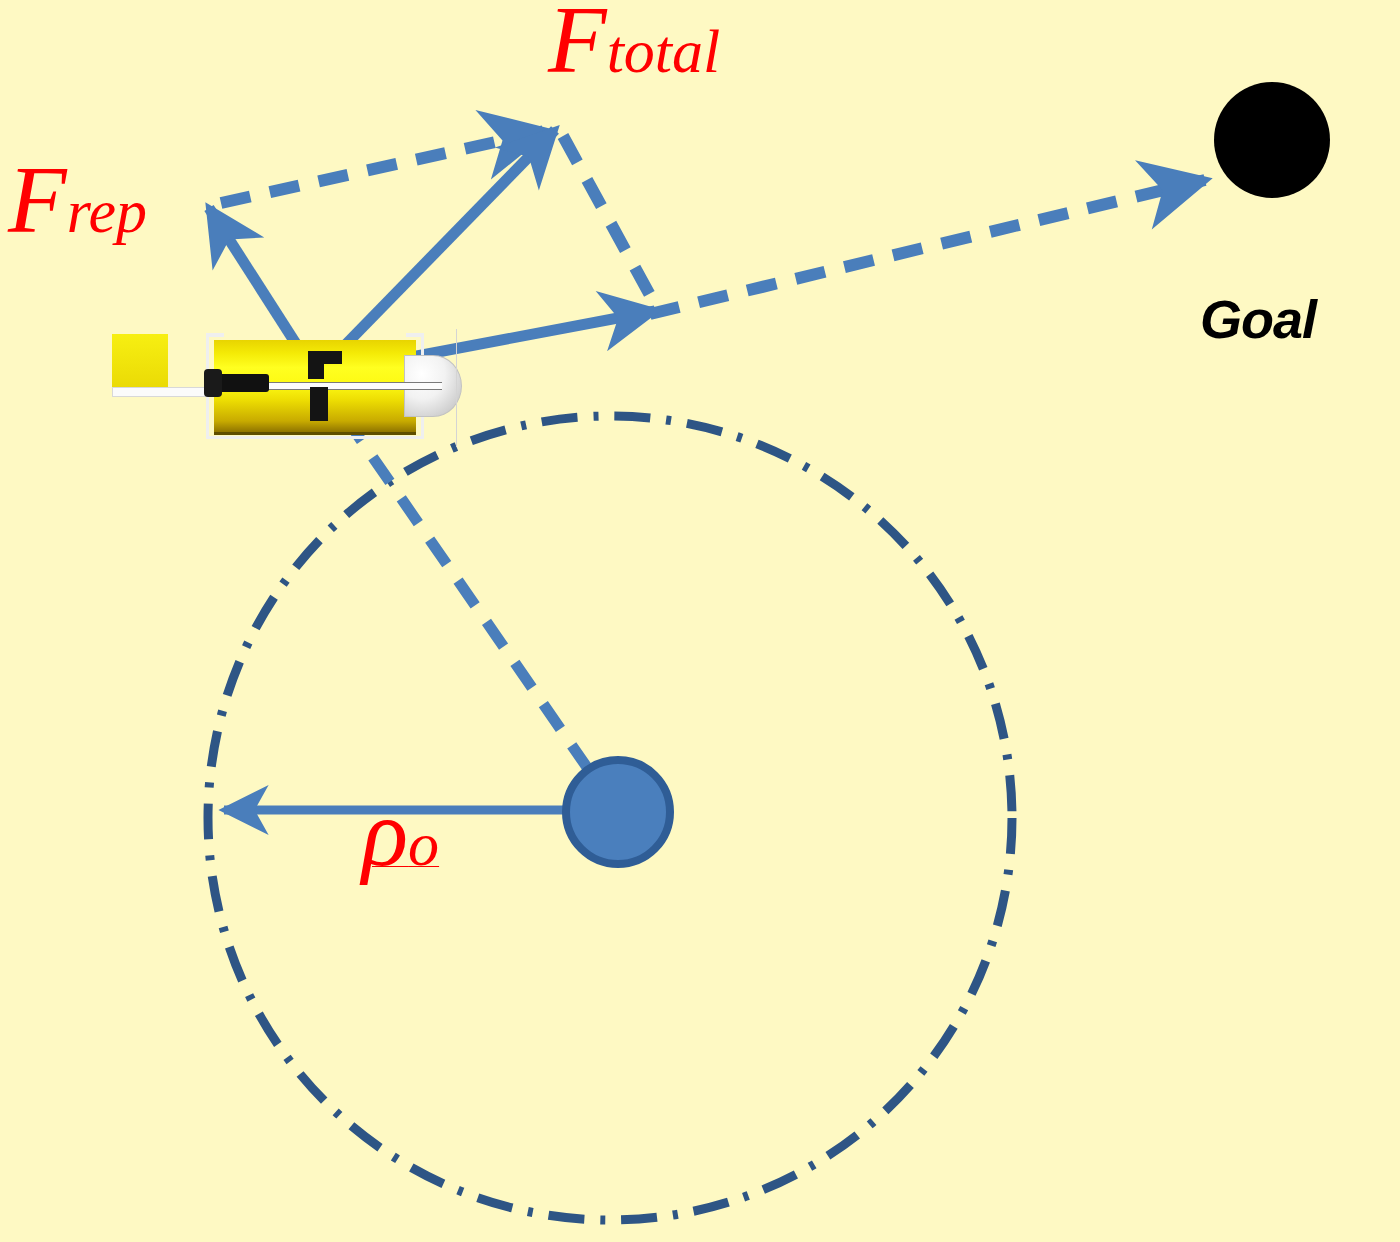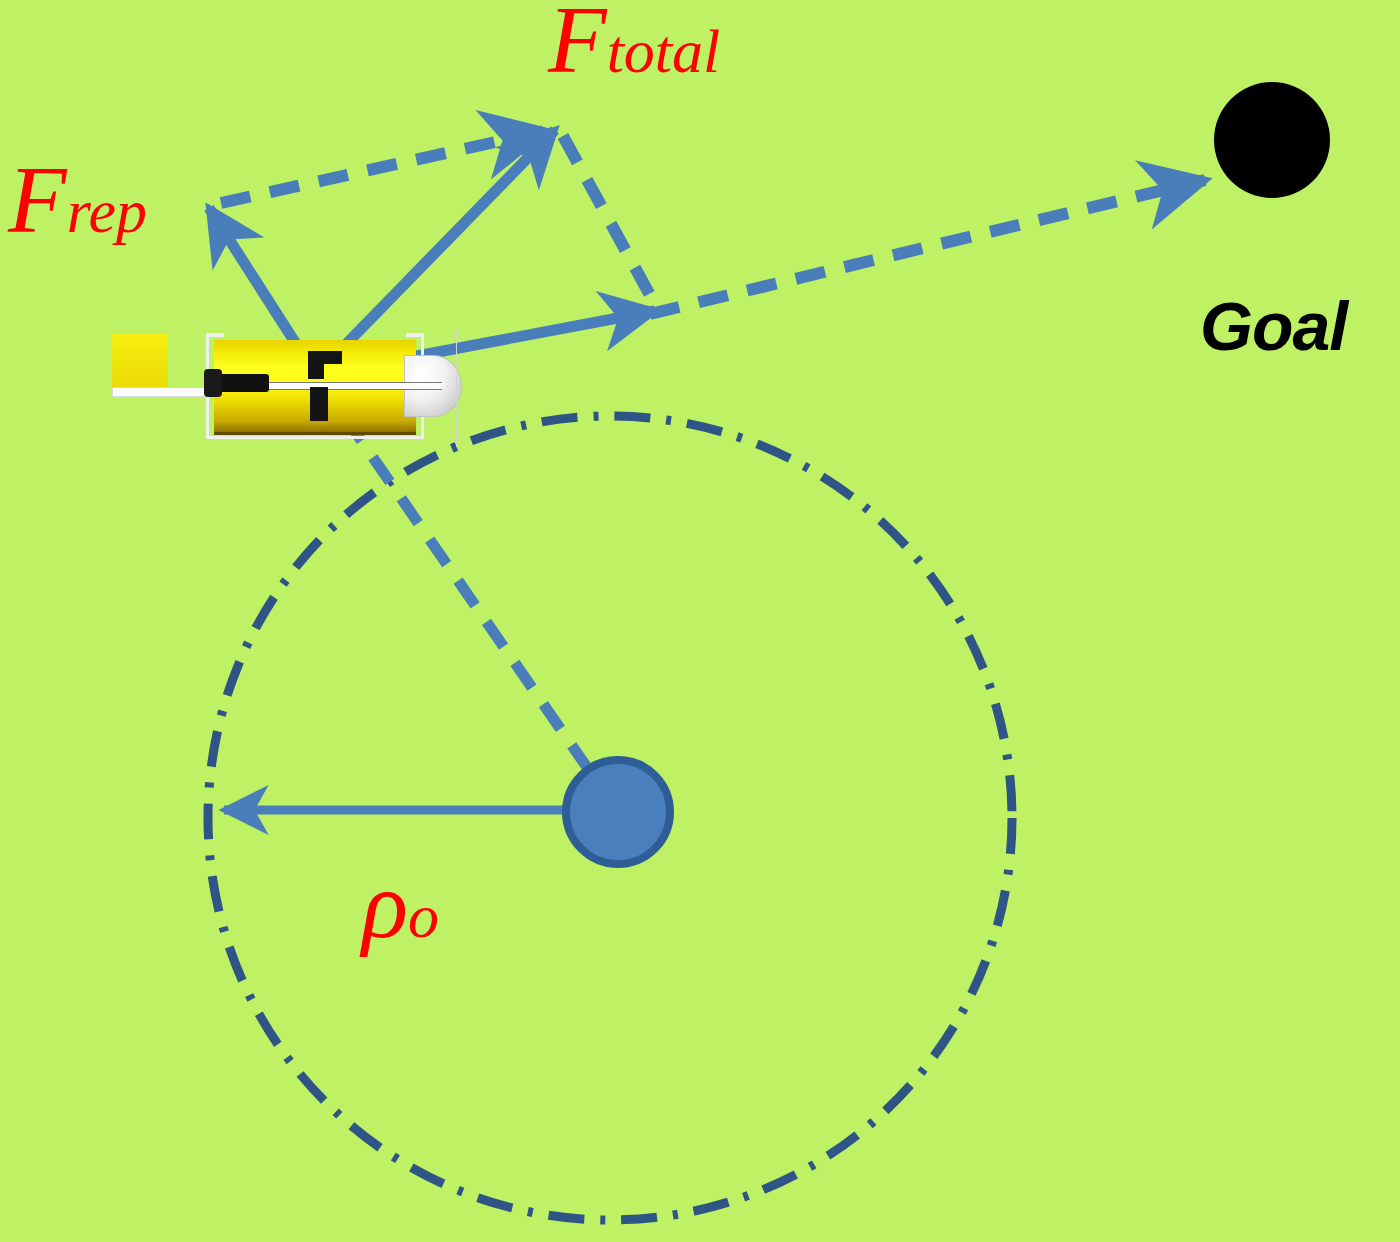--- a/index.html
+++ b/index.html
@@ -7,21 +7,21 @@
     padding: 0;
     background: #ffffff;
   }
   body {
     font-family: "Liberation Sans", sans-serif;
   }
   #stage {
     position: relative;
     width: 1400px;
     height: 1242px;
-    background: #bef264;
+    background: #fef9c3;
     overflow: hidden;
   }
   #canvas {
     position: absolute;
     left: 0;
     top: 0;
     width: 1400px;
     height: 1242px;
   }
   .lbl {
@@ -38,21 +38,21 @@
   .mathbase {
     font-size: 96px;
   }
   .mathsub {
     font-size: 62px;
   }
   .bolditalic {
     font-family: "Liberation Sans", sans-serif;
     font-style: italic;
     font-weight: bold;
-    font-size: 68px;
+    font-size: 54px;
     letter-spacing: -1px;
     text-align: center;
   }
   
   #robot {
     position: absolute;
     left: 110px;
     top: 325px;
     width: 355px;
     height: 125px;
@@ -240,20 +240,20 @@
 
   <div class="lbl math" style="left: 548px; top: -8px; color: rgb(255, 0, 0);">
     <span class="mathbase">F</span><span class="mathsub">total</span>
   </div>
 
   <div class="lbl math" style="left: 8px; top: 152px; color: rgb(255, 0, 0); text-align: right;">
     <span class="mathbase">F</span><span class="mathsub">rep</span>
   </div>
 
 
-  <div class="lbl math" style="left: 362px; top: 857px; color: rgb(255, 0, 0);">
+  <div class="lbl math" style="left: 362px; top: 785px; color: rgb(255, 0, 0); text-decoration: underline;">
     <span class="mathbase">ρ</span><span class="mathsub">o</span>
   </div>
 
   <div class="lbl bolditalic" style="left:1200px; top:292px; color:#000000;">Goal</div>
 
 
 </div>
 
 </body></html>

